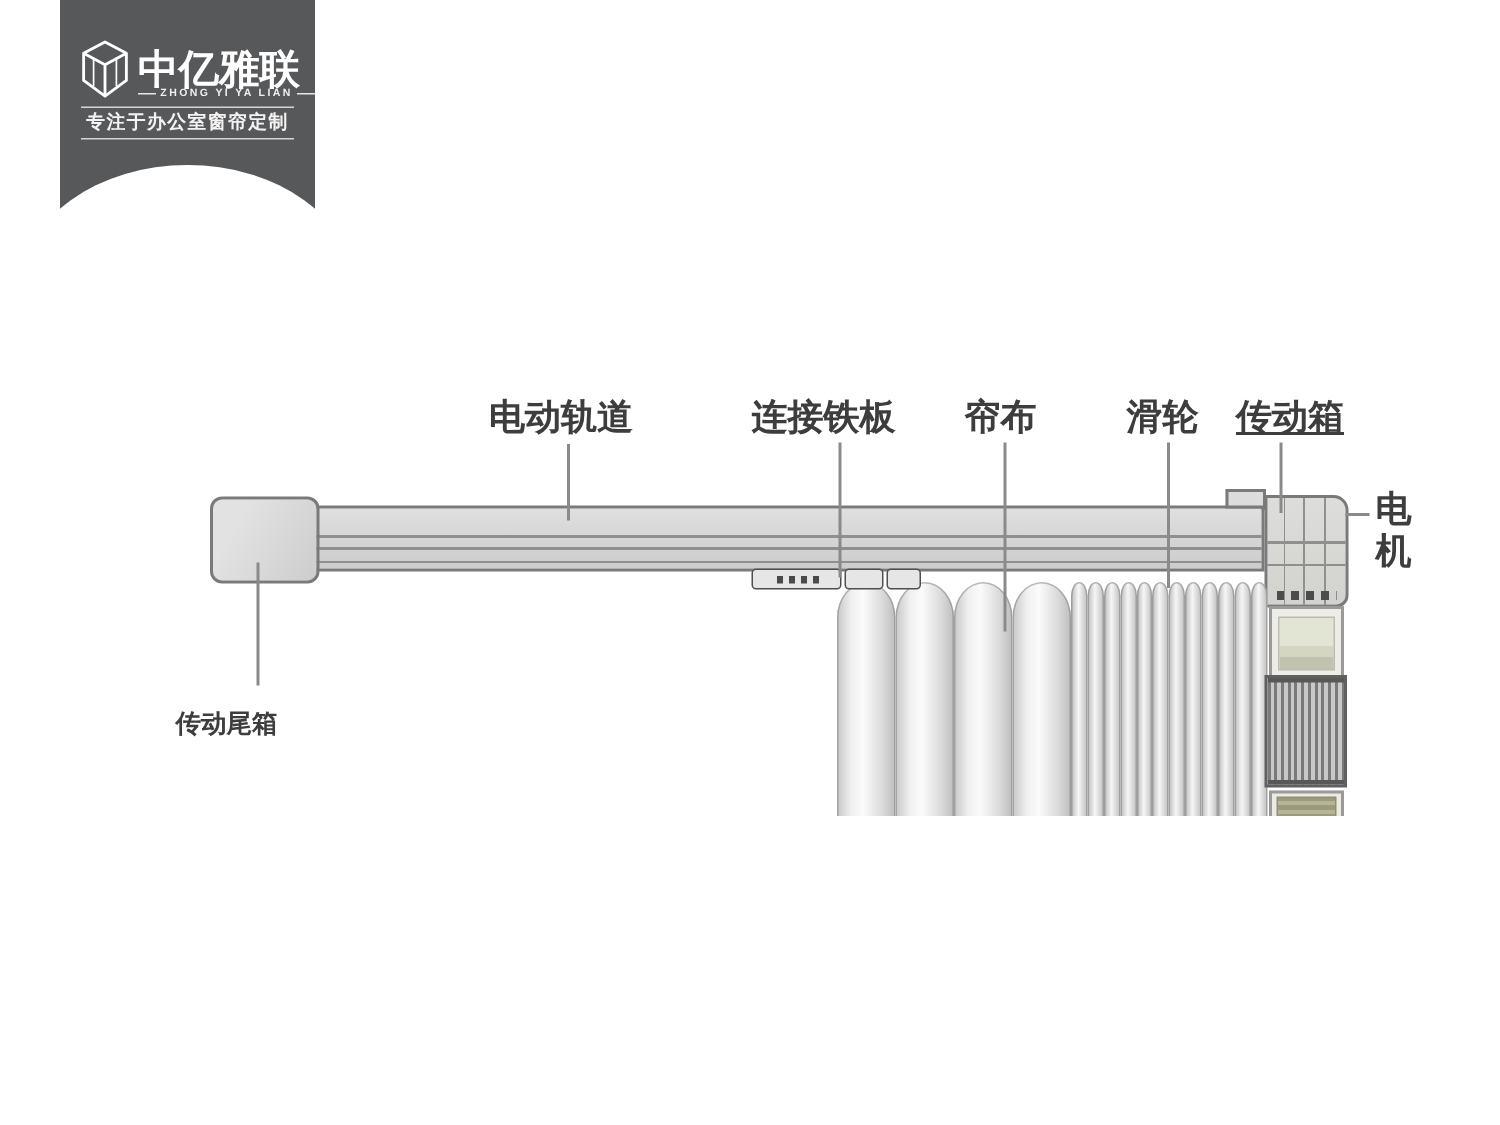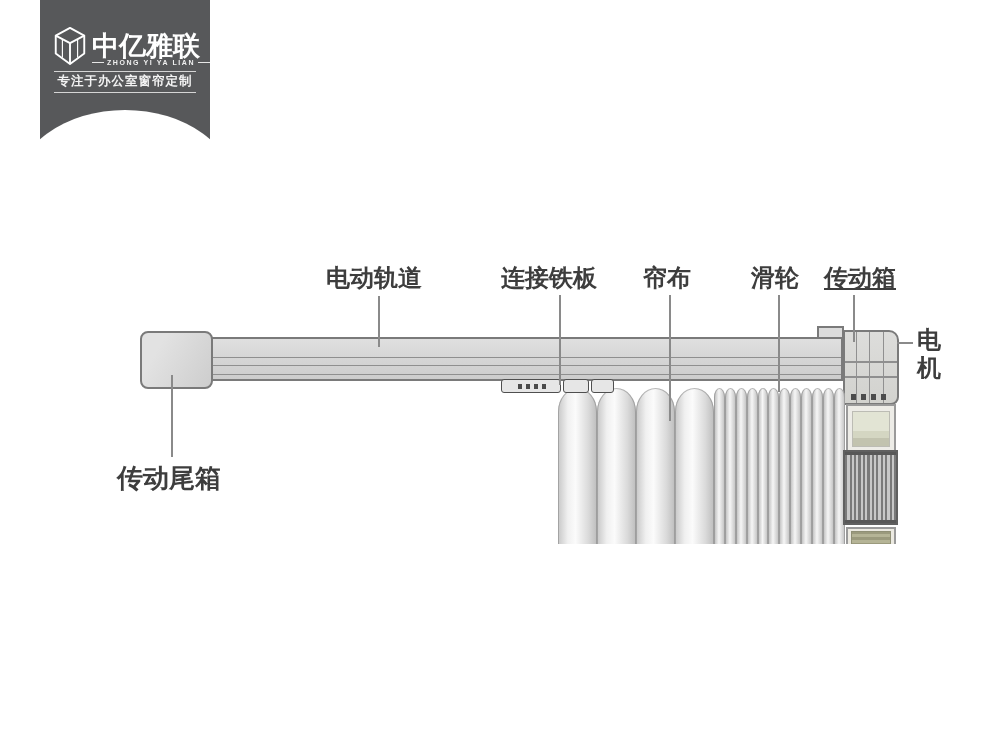--- a/index.html
+++ b/index.html
@@ -26,21 +26,21 @@
 
   
   .lbl{position:absolute;font-weight:700;font-size:24px;color:var(--label_text,#3d3d3d);
        white-space:nowrap;z-index:7;}
   #lbl-track{left:326px;top:262px;}
   #lbl-plate{left:501px;top:262px;}
   #lbl-fabric{left:643px;top:262px;}
   #lbl-pulley{left:751px;top:262px;}
   #lbl-gearbox{left:824px;top:262px;text-decoration:underline;}
   #lbl-motor{left:917px;top:326px;width:30px;white-space:normal;font-size:24px;line-height:28px;}
-  #lbl-tailbox{left:117px;top:461px;font-size:26px;}
+  #lbl-tailbox{left:117px;top:471px;font-size:17px;}
 
   .leader{position:absolute;width:2px;background:var(--leader_line,#8a8a8a);z-index:6;}
   #ld-track{left:378px;top:296px;height:51px;}
   #ld-plate{left:559px;top:295px;height:90px;}
   #ld-fabric{left:669px;top:295px;height:126px;}
   #ld-pulley{left:778px;top:295px;height:97px;}
   #ld-gearbox{left:853px;top:295px;height:47px;}
   #ld-motor{left:897px;top:342px;width:16px;height:2px;}
   #ld-tailbox{left:171px;top:375px;height:82px;}
 

